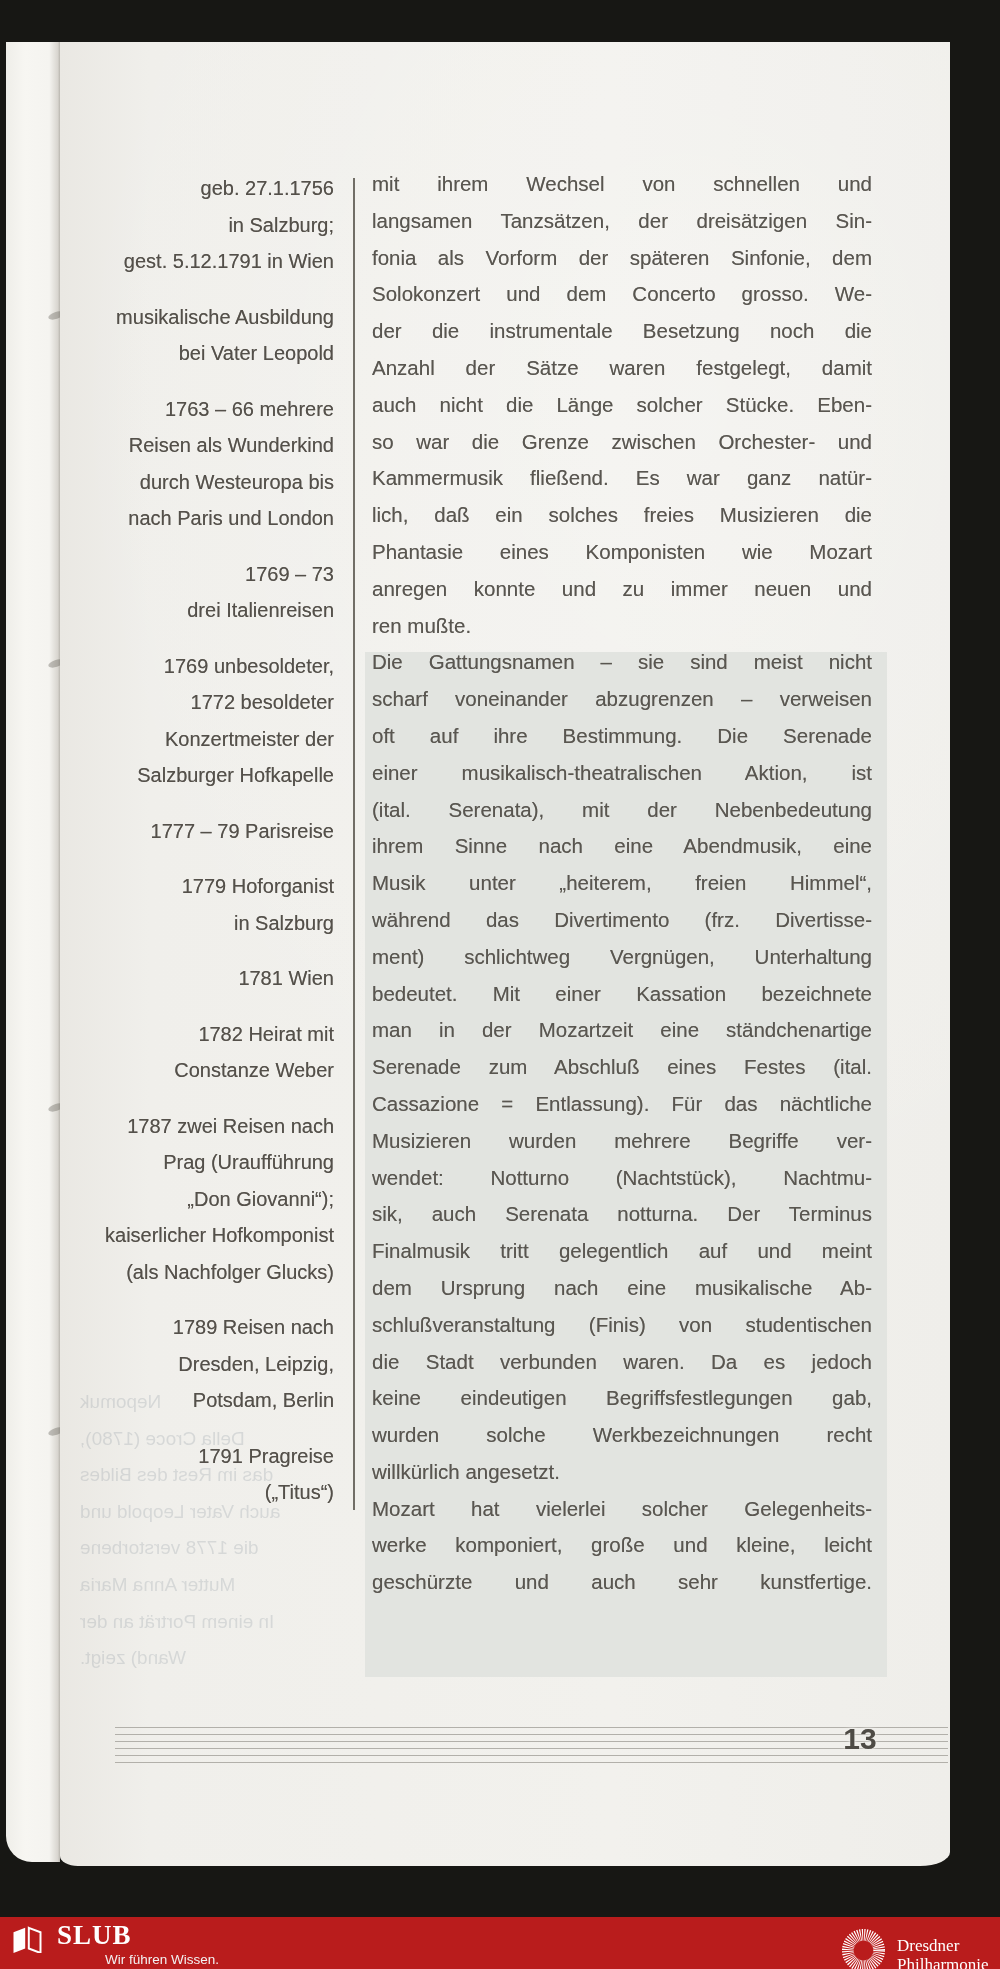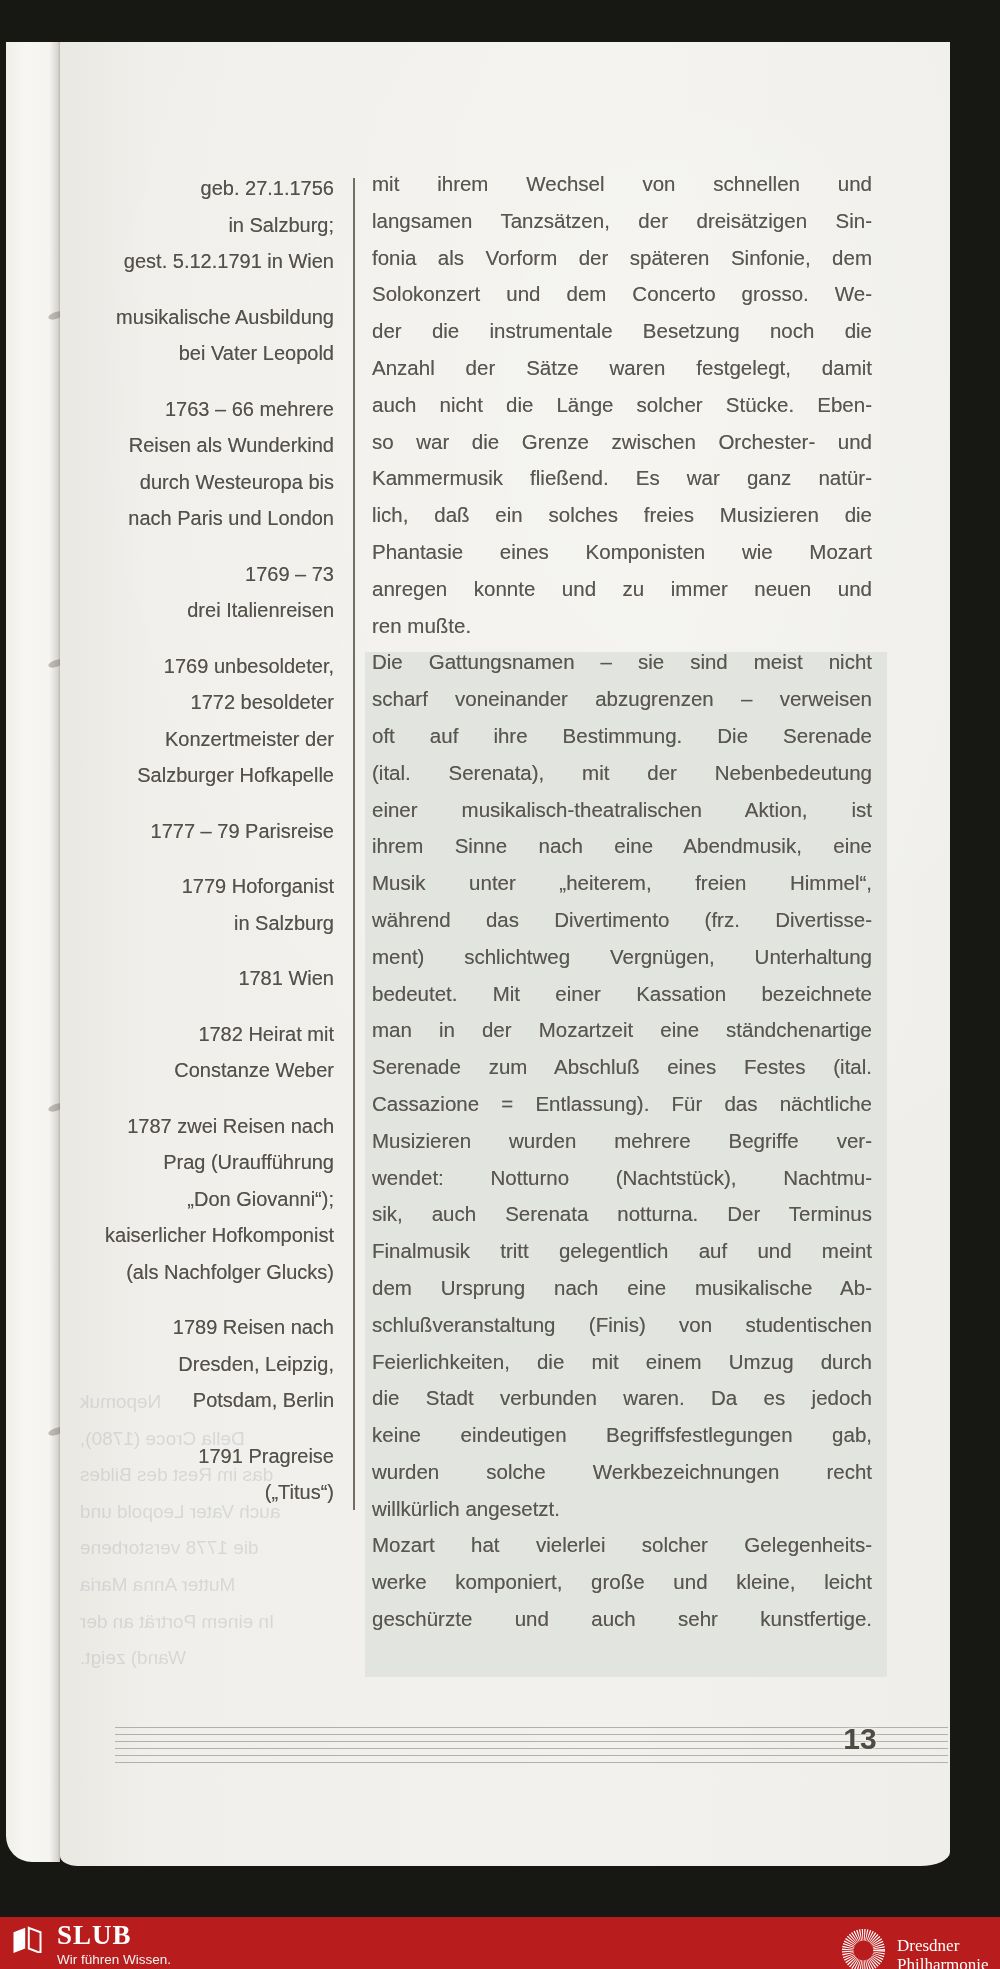--- a/index.html
+++ b/index.html
@@ -75,21 +75,21 @@
   .slub{
     position:absolute;left:12px;top:5px;display:flex;align-items:flex-start;cursor:pointer;
   }
   .slub-icon{width:30px;height:27px;margin-top:4px;}
   .slub-textblock{margin-left:15px;}
   .slub-wordmark{
     font-family:"Liberation Serif", serif;font-weight:bold;color:#ffffff;
     font-size:27px;line-height:27px;letter-spacing:1px;
   }
   .slub-tagline{
-    color:#f2f2f2;font-size:13.5px;line-height:15px;margin-top:3px;
+    color:#f2f2f2;font-size:13.5px;line-height:15px;margin-top:3px;margin-left:48px;
   }
   .phil{
     position:absolute;left:840px;top:10px;display:flex;align-items:center;cursor:pointer;
   }
   .phil-icon{width:47px;height:47px;}
   .phil-textblock{
     margin-left:10px;color:#ffffff;font-family:"Liberation Serif", serif;
     font-size:17px;line-height:18.5px;margin-top:10px;
   }
 </style>
@@ -186,37 +186,36 @@
       <div class="ml just">auch nicht die Länge solcher Stücke. Eben-</div>
       <div class="ml just">so war die Grenze zwischen Orchester- und</div>
       <div class="ml just">Kammermusik fließend. Es war ganz natür-</div>
       <div class="ml just">lich, daß ein solches freies Musizieren die</div>
       <div class="ml just">Phantasie eines Komponisten wie Mozart</div>
       <div class="ml just">anregen konnte und zu immer neuen und</div>
       <div class="ml">ren mußte.</div>
       <div class="ml just">Die Gattungsnamen – sie sind meist nicht</div>
       <div class="ml just">scharf voneinander abzugrenzen – verweisen</div>
       <div class="ml just">oft auf ihre Bestimmung. Die Serenade</div>
+      <div class="ml just">einer musikalisch-theatralischen Aktion, ist</div>
       <div class="ml just">(ital. Serenata), mit der Nebenbedeutung</div>
-      <div class="ml just">einer musikalisch-theatralischen Aktion, ist</div>
       <div class="ml just">ihrem Sinne nach eine Abendmusik, eine</div>
       <div class="ml just">Musik unter „heiterem, freien Himmel“,</div>
       <div class="ml just">während das Divertimento (frz. Divertisse-</div>
       <div class="ml just">ment) schlichtweg Vergnügen, Unterhaltung</div>
       <div class="ml just">bedeutet. Mit einer Kassation bezeichnete</div>
       <div class="ml just">man in der Mozartzeit eine ständchenartige</div>
       <div class="ml just">Serenade zum Abschluß eines Festes (ital.</div>
       <div class="ml just">Cassazione = Entlassung). Für das nächtliche</div>
       <div class="ml just">Musizieren wurden mehrere Begriffe ver-</div>
       <div class="ml just">wendet: Notturno (Nachtstück), Nachtmu-</div>
       <div class="ml just">sik, auch Serenata notturna. Der Terminus</div>
       <div class="ml just">Finalmusik tritt gelegentlich auf und meint</div>
       <div class="ml just">dem Ursprung nach eine musikalische Ab-</div>
       <div class="ml just">schlußveranstaltung (Finis) von studentischen</div>
-      <div class="ml just">Feierlichkeiten, die mit einem Umzug durch</div>
       <div class="ml just">die Stadt verbunden waren. Da es jedoch</div>
       <div class="ml just">keine eindeutigen Begriffsfestlegungen gab,</div>
       <div class="ml just">wurden solche Werkbezeichnungen recht</div>
       <div class="ml">willkürlich angesetzt.</div>
       <div class="ml just">Mozart hat vielerlei solcher Gelegenheits-</div>
       <div class="ml just">werke komponiert, große und kleine, leicht</div>
       <div class="ml just">geschürzte und auch sehr kunstfertige.</div>
     </div>
 
   <div class="staff">

